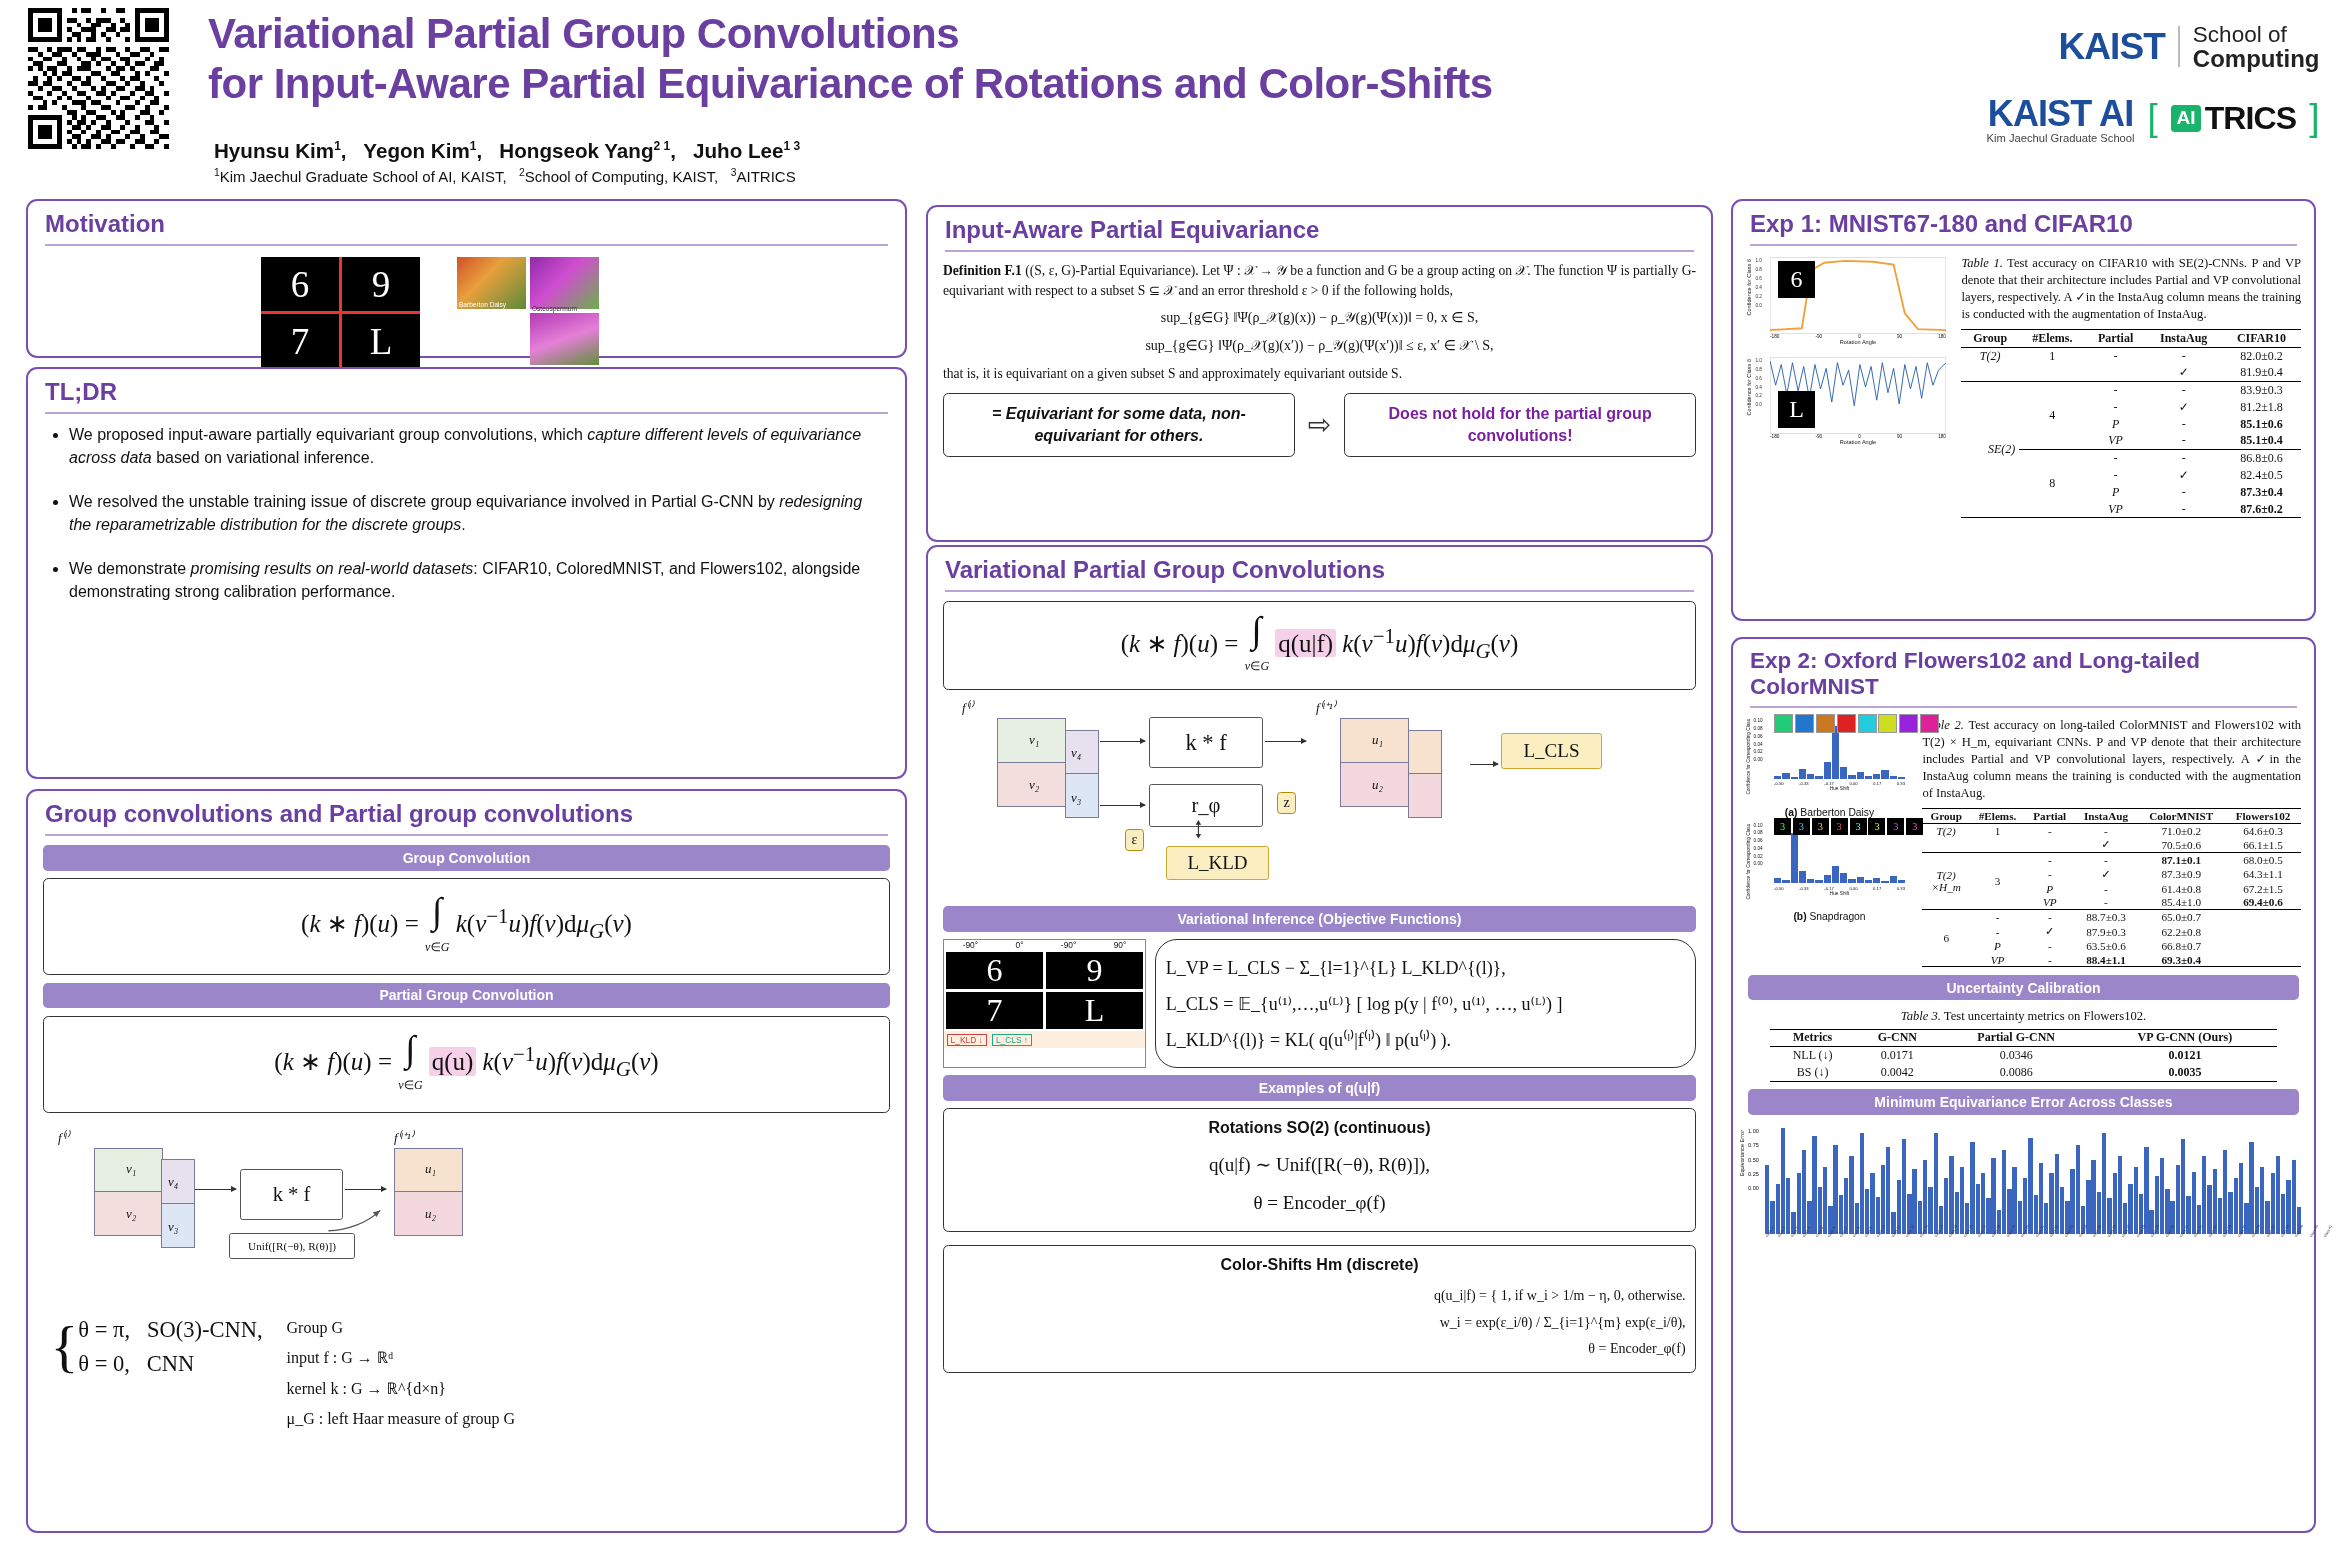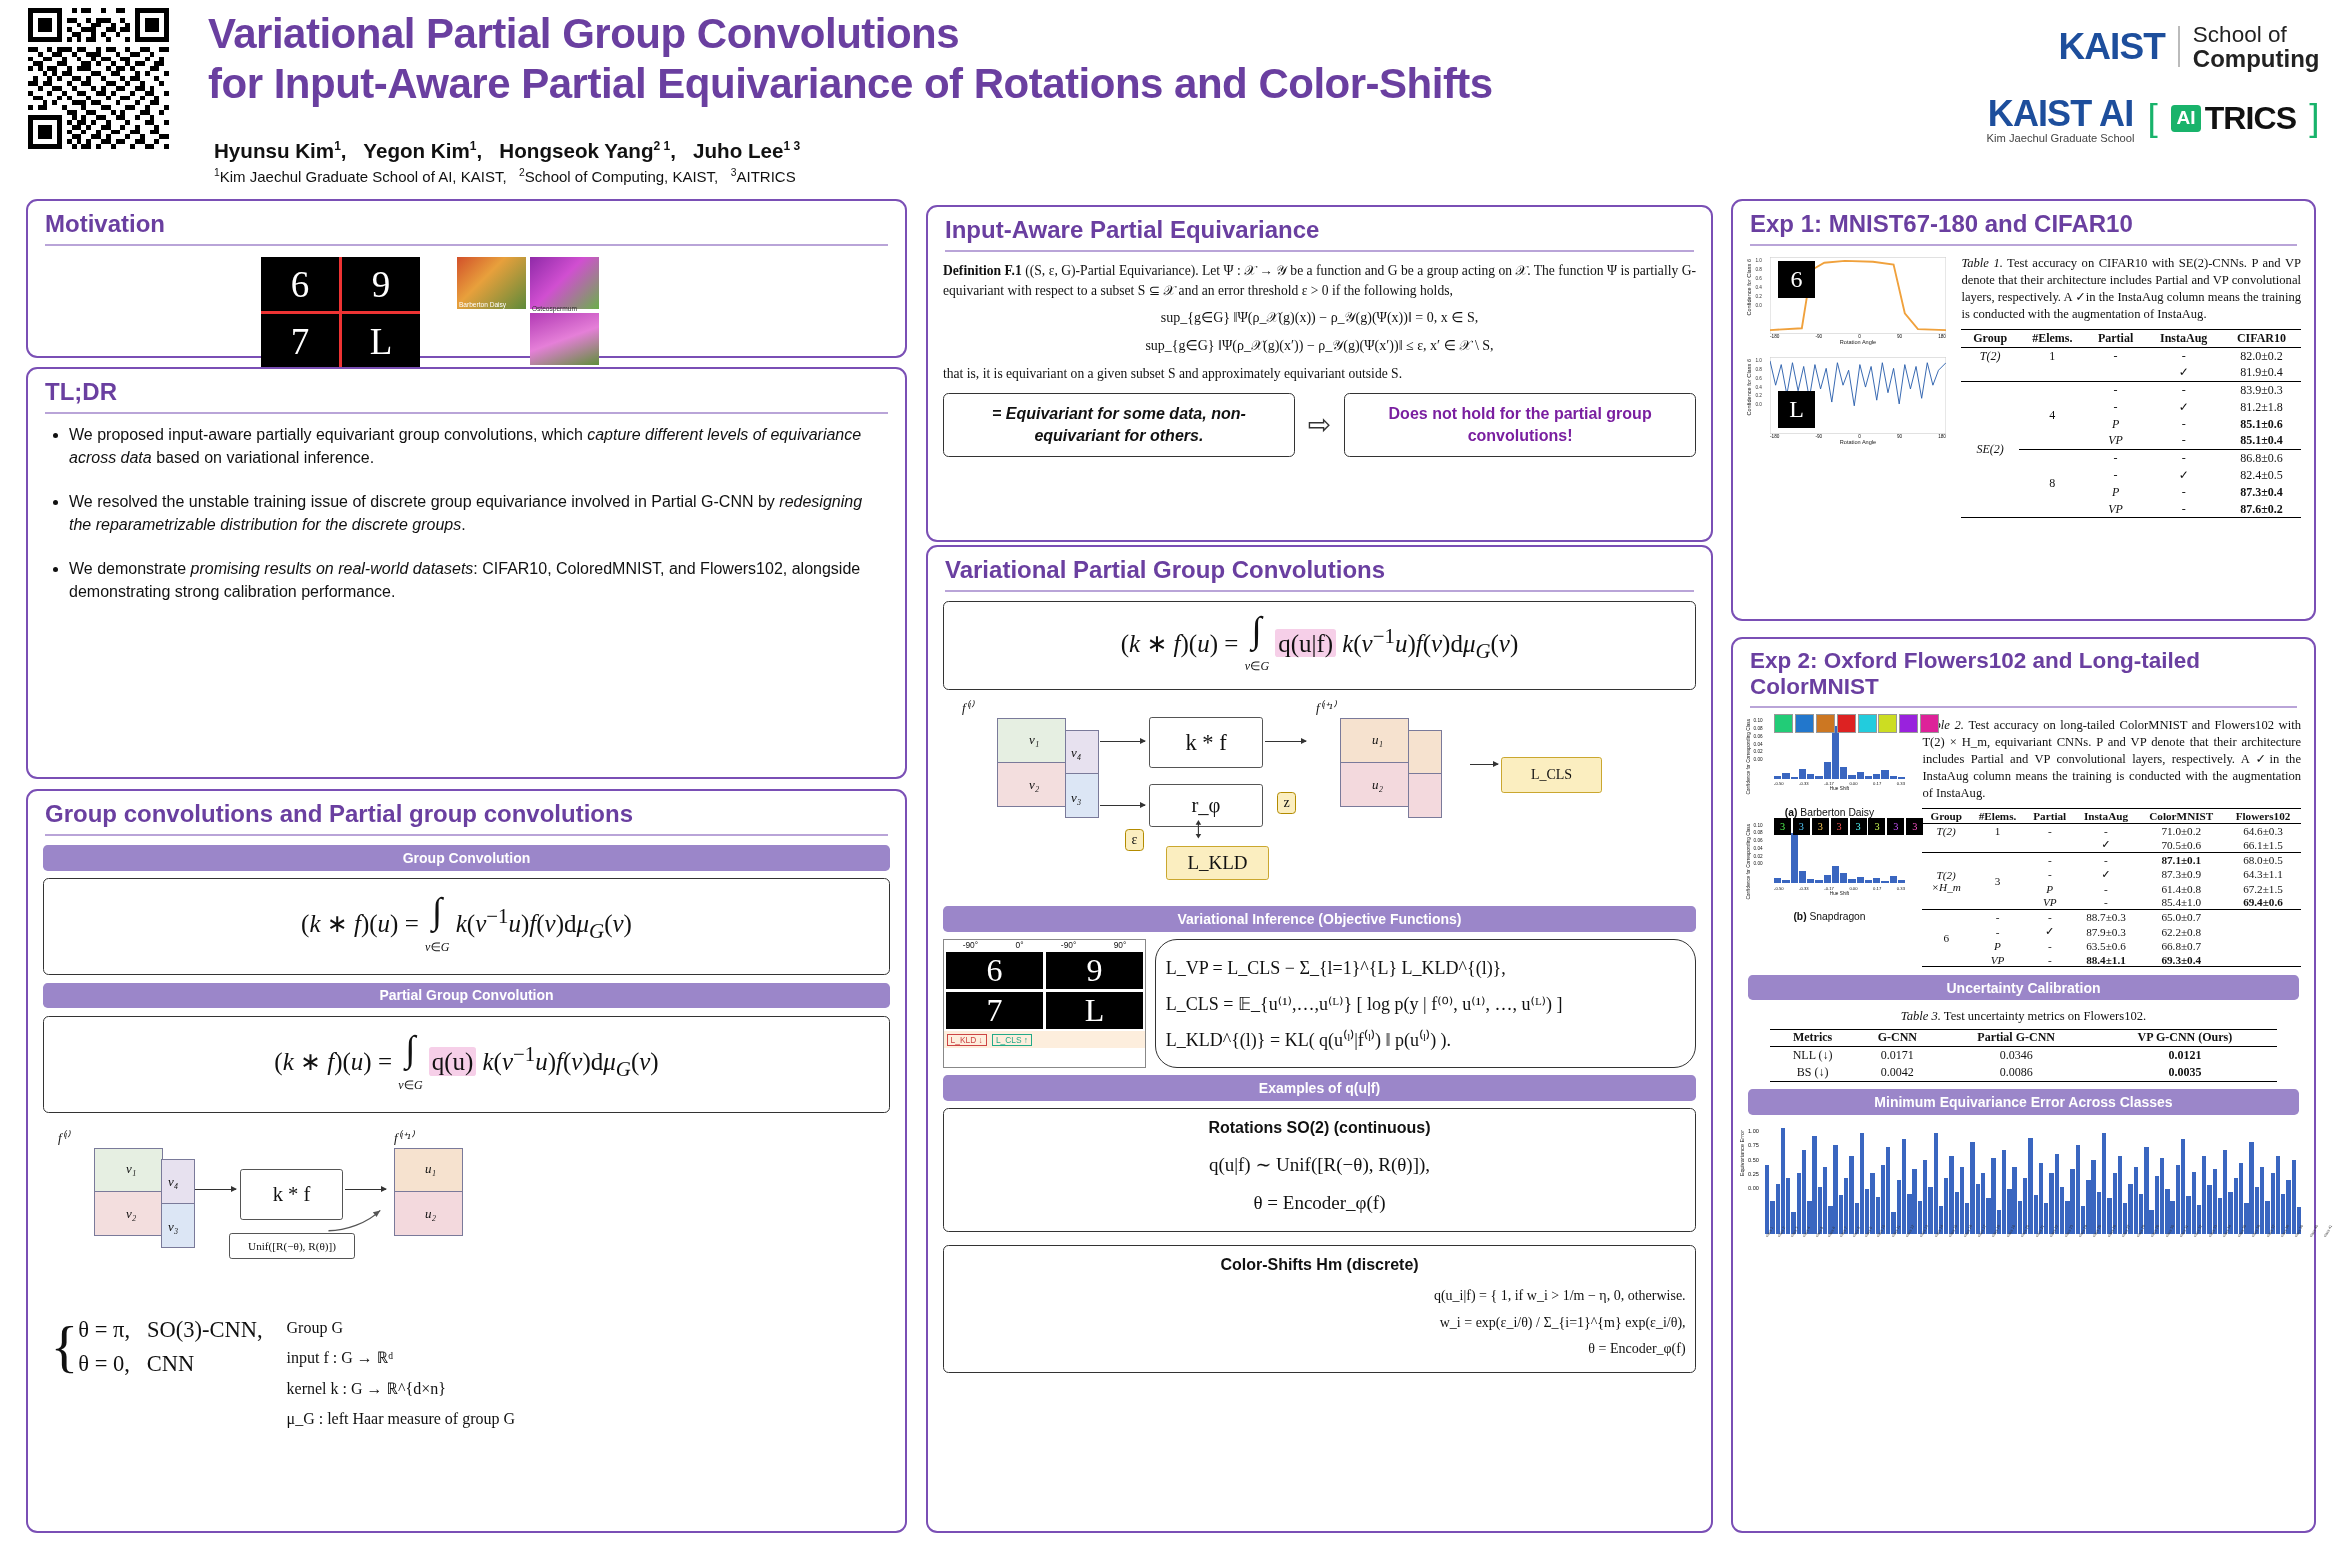--- a/index.html
+++ b/index.html
@@ -533,21 +533,21 @@
       <div class="arrow" style="left:322px;top:43px;width:41px;"></div>
 
       <div class="tagbox" style="left:334px;top:94px;background:#fbeec0;">z</div>
       <div class="tagbox" style="left:182px;top:131px;background:#fbeec0;">ε</div>
       <svg style="position:absolute;left:248px;top:122px;" width="37" height="20.6" viewBox="0 0 40 22">
           <path d="M8 2 L8 18" stroke="#333" stroke-width="1.2"></path>
           <polygon points="8,0 5,5 11,5" fill="#333"></polygon>
           <polygon points="8,20 5,15 11,15" fill="#333"></polygon>
         </svg>
       <div class="kbox" style="left:223px;top:148px;width:101px;height:32px;background:#fbeec0;border-color:#caa72f;font-family:'Liberation Serif',serif;font-size:19px;line-height:32px;">L_KLD</div>
-      <div class="kbox" style="left:558px;top:59px;width:99px;height:34px;background:#fbeec0;border-color:#caa72f;font-family:'Liberation Serif',serif;font-size:14px;line-height:34px;">L_CLS</div>
+      <div class="kbox" style="left:558px;top:35px;width:99px;height:34px;background:#fbeec0;border-color:#caa72f;font-family:'Liberation Serif',serif;font-size:19px;line-height:34px;">L_CLS</div>
       <div class="arrow" style="left:527px;top:66px;width:28px;"></div>
 
       <div class="lbl" style="left:373px;top:0px;">f⁽ˡ⁺¹⁾</div>
       <div class="cb" style="left:397px;top:20.6px;width:67px;height:43px;background:#f6e2cf;"></div>
       <div class="cb" style="left:397px;top:64px;width:67px;height:43px;background:#f3d9dd;"></div>
       <div class="cb" style="left:465px;top:32px;width:32px;height:43px;background:#f6e2cf;"></div>
       <div class="cb" style="left:465px;top:75px;width:32px;height:43px;background:#f3d9dd;"></div>
       <div class="lbl" style="left:429px;top:34px;">u₁</div>
       <div class="lbl" style="left:429px;top:79px;">u₂</div>
     </div>
@@ -682,21 +682,21 @@
                 <td>82.0±0.2</td>
               </tr>
             <tr>
                 <td></td>
                 <td></td>
                 <td></td>
                 <td>✓</td>
                 <td>81.9±0.4</td>
               </tr>
             <tr class="trule-mid">
-                <td rowspan="8" style="font-style:italic;">SE(2)</td>
+                <td rowspan="8" style="font-style:italic;text-align:right;">SE(2)</td>
                 <td rowspan="4">4</td>
                 <td>-</td>
                 <td>-</td>
                 <td>83.9±0.3</td>
               </tr>
             <tr>
                 <td>-</td>
                 <td>✓</td>
                 <td>81.2±1.8</td>
               </tr>

